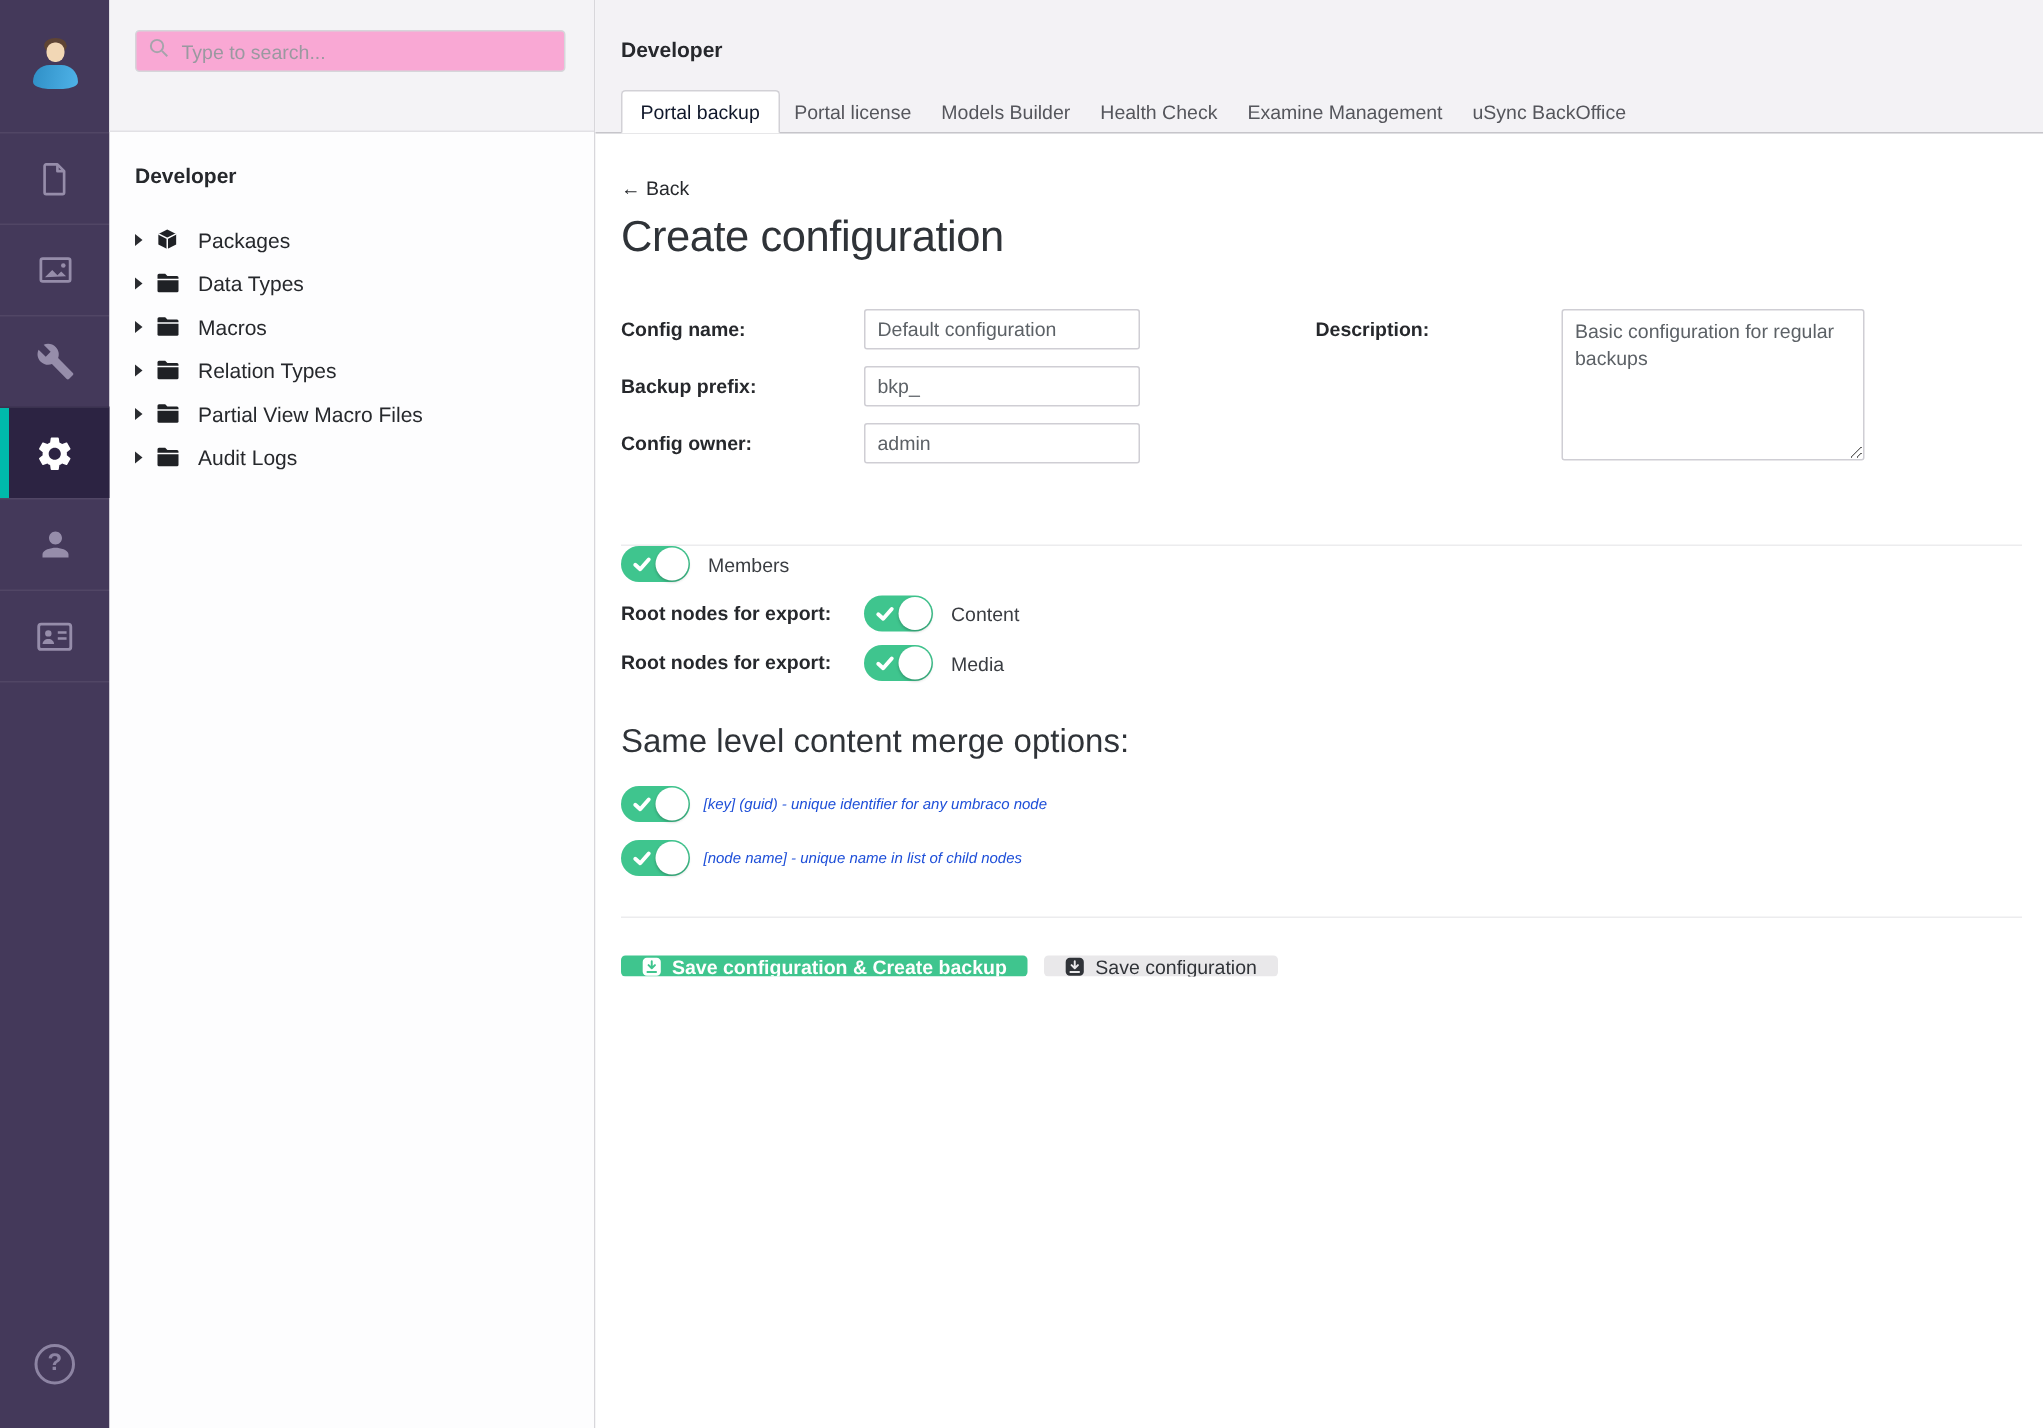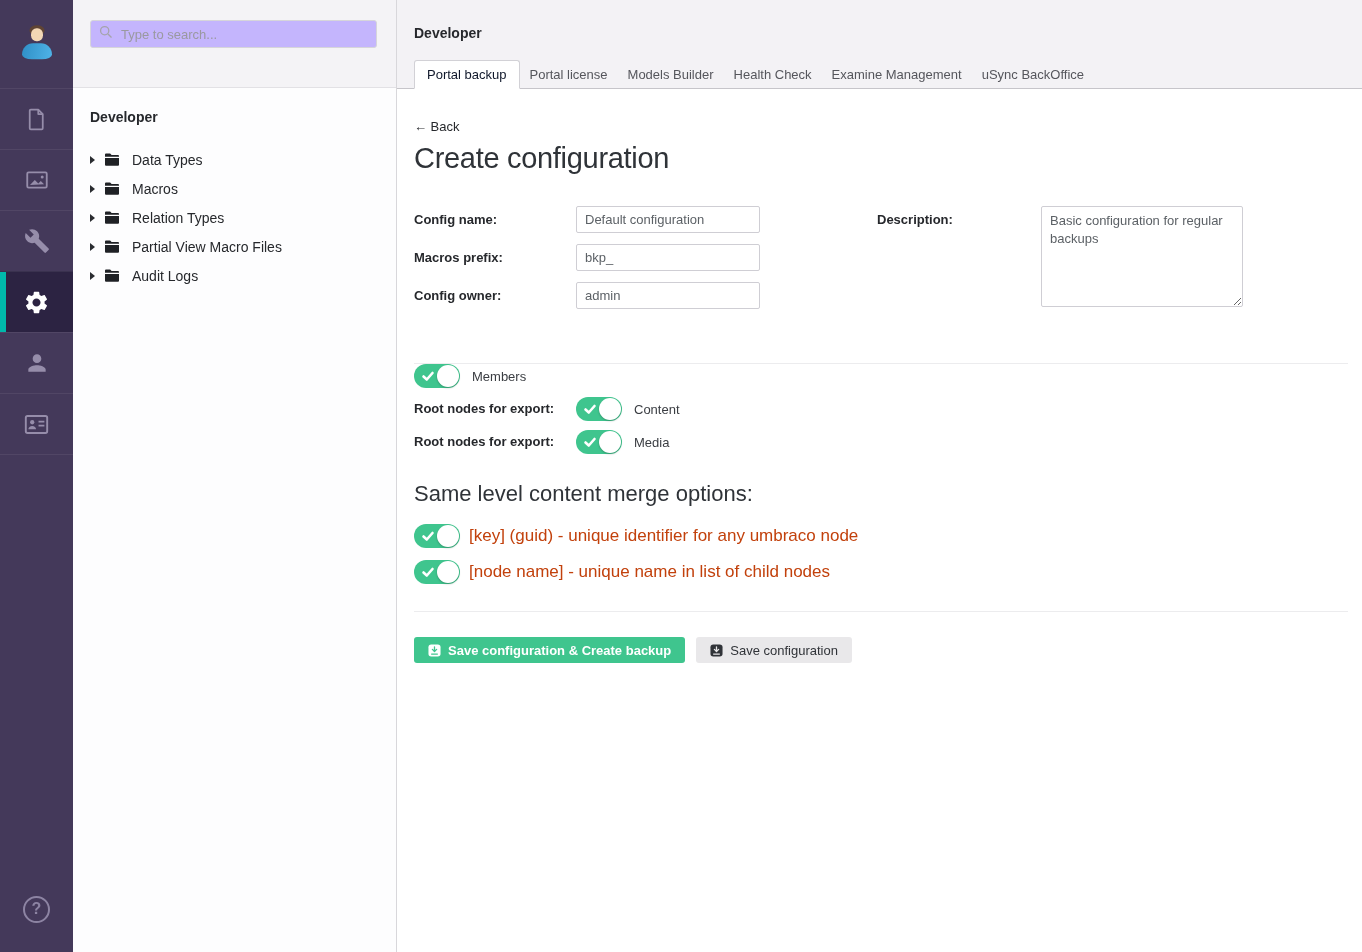--- a/index.html
+++ b/index.html
@@ -31,21 +31,21 @@
   .rail-item svg { display: block; }
   .rail-item.active { background: var(--rail-active); color: #ffffff; }
   .rail-item.active::before { content: ""; position: absolute; left: 0; top: 0; bottom: 0; width: 6px; background: var(--teal); }
   .rail-spacer { flex: 1; border-top: 1px solid rgba(255,255,255,0.07); }
   .rail-help { height: 86px; display: flex; align-items: center; justify-content: center; }
   .help-circle { width: 27px; height: 27px; border: 2px solid #8d84a3; border-radius: 50%; color: #8d84a3; font-size: 16px; font-weight: 700; display: flex; align-items: center; justify-content: center; cursor: pointer; }
 
   
   .tree-panel { width: 324px; flex-shrink: 0; border-right: 1px solid #d8d7db; display: flex; flex-direction: column; background: #fdfdfe; }
   .search-strip { height: 88px; background: #f4f3f6; border-bottom: 1px solid #e2e1e5; padding: 20px 19px 0 17px; flex-shrink: 0; }
-  .search-box { height: 28px; background: #c4b5fd; border: 1px solid #d6d5da; border-radius: 3px; display: flex; align-items: center; padding: 0 8px; }
+  .search-box { height: 28px; background: #f9a8d4; border: 1px solid #d6d5da; border-radius: 3px; display: flex; align-items: center; padding: 0 8px; }
   .search-box svg { flex-shrink: 0; margin-right: 6px; color: #a5a4ab; }
   .search-box input { border: none; outline: none; flex: 1; font-size: 13px; color: var(--text-gray); font-family: inherit; background: transparent; }
   .search-box input::placeholder { color: #9a99a0; }
   .tree-body { padding: 21px 10px 0 17px; }
   .tree-header { font-size: 14px; font-weight: 700; color: var(--text-dark); margin-bottom: 20px; }
   .tree-item { display: flex; align-items: center; height: 29px; cursor: pointer; }
   .caret { width: 0; height: 0; border-left: 5px solid #2a2c30; border-top: 4px solid transparent; border-bottom: 4px solid transparent; margin-right: 9px; flex-shrink: 0; cursor: pointer; }
   .tree-icon { width: 16px; height: 15px; margin-right: 12px; color: #1f2125; flex-shrink: 0; display: flex; align-items: center; }
   .tree-label { font-size: 14px; color: var(--text-dark); white-space: nowrap; }
 
@@ -74,24 +74,24 @@
   .h2 { font-size: 22px; font-weight: 400; color: #2f3338; margin: 27px 0 17px; }
   .ex-row { display: flex; align-items: flex-start; margin-bottom: 9px; }
   .ex-label { width: 162px; font-size: 13px; font-weight: 700; color: var(--text-dark); line-height: 1.45; padding-top: 3px; flex-shrink: 0; }
   .ex-val { margin-left: 12px; font-size: 13px; color: #3a3d42; padding-top: 5px; }
 
   .toggle { width: 46px; height: 24px; border-radius: 12px; background: var(--green); position: relative; cursor: pointer; flex-shrink: 0; }
   .toggle .check { position: absolute; left: 7px; top: 5px; }
   .toggle .knob { position: absolute; right: 1px; top: 1px; width: 22px; height: 22px; background: #fff; border-radius: 50%; box-shadow: 0 1px 2px rgba(0,0,0,0.25); }
 
   .merge-row { display: flex; align-items: center; margin-bottom: 12px; }
-  .merge-text { margin-left: 9px; font-size: 17px; color: #c2410c; }
+  .merge-text { margin-left: 9px; font-size: 10px; color: #1d4ed8; font-style: italic; }
 
   .btn-row { display: flex; gap: 11px; margin-top: 25px; }
-  .btn { display: inline-flex; align-items: center; gap: 7px; height: 26px; padding: 0 14px; border-radius: 3px; font-size: 13px; border: none; cursor: pointer; font-family: inherit; }
+  .btn { display: inline-flex; align-items: center; gap: 7px; height: 14px; padding: 0 14px; border-radius: 3px; font-size: 13px; border: none; cursor: pointer; font-family: inherit; }
   .btn-primary { background: var(--green); color: #fff; font-weight: 700; }
   .btn-secondary { background: #e9e8ea; color: #303338; font-weight: 400; }
   .btn svg { display: block; }
   .btn-primary .save-cut { stroke: var(--green); }
   .btn-secondary .save-cut { stroke: #e9e8ea; }
 </style>
 </head>
 <body>
 
 <nav class="rail">
@@ -170,20 +170,30 @@
             <path d="M10.2 10.2L14.3 14.3"></path>
         </svg>
       </span>
       <input type="text" placeholder="Type to search..." style="">
     </div>
   </div>
 
   <div class="tree-body">
     <div class="tree-header">Developer</div>
 
+    <div class="tree-item">
+      <span class="caret"></span>
+      <span class="tree-icon">
+        <svg width="15" height="15" viewBox="0 0 24 24" fill="currentColor">
+          <path d="M12 1.5L21.5 6.3v11.4L12 22.5 2.5 17.7V6.3z"></path>
+          <path d="M2.5 6.3L12 11l9.5-4.7M12 11v11.5" fill="none" stroke="#fdfdfe" stroke-width="1.6"></path>
+        </svg>
+      </span>
+      <span class="tree-label">Packages</span>
+    </div>
     <div class="tree-item">
       <span class="caret"></span>
       <span class="tree-icon">
         <svg width="16" height="15" viewBox="0 0 24 22" fill="currentColor">
           <path d="M1.5 3.5a1.5 1.5 0 0 1 1.5-1.5h6.2l2.2 2.3h9.6a1.5 1.5 0 0 1 1.5 1.5V7H1.5z"></path>
           <path d="M1.5 8.6h21V19a1.5 1.5 0 0 1-1.5 1.5H3A1.5 1.5 0 0 1 1.5 19z"></path>
         </svg>
       </span>
       <span class="tree-label">Data Types</span>
     </div>
@@ -246,21 +256,21 @@
   <div class="content-body">
     <a class="back-link">← Back</a>
     <h1 class="page-title">Create configuration</h1>
 
     <div class="form-area">
       <div class="form-row">
         <label class="form-label">Config name:</label>
         <input class="text-input" type="text" value="Default configuration" style="">
       </div>
       <div class="form-row">
-        <label class="form-label">Macros prefix:</label>
+        <label class="form-label">Backup prefix:</label>
         <input class="text-input" type="text" value="bkp_" style="">
       </div>
       <div class="form-row">
         <label class="form-label">Config owner:</label>
         <input class="text-input" type="text" value="admin" style="">
       </div>
 
       <div class="desc-group">
         <label class="form-label desc-label">Description:</label>
         <textarea class="desc-textarea" style="">Basic configuration for regular backups</textarea>

